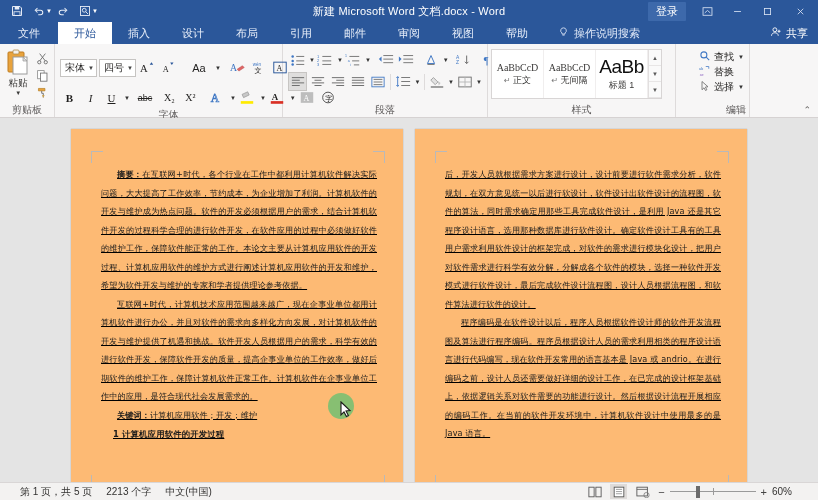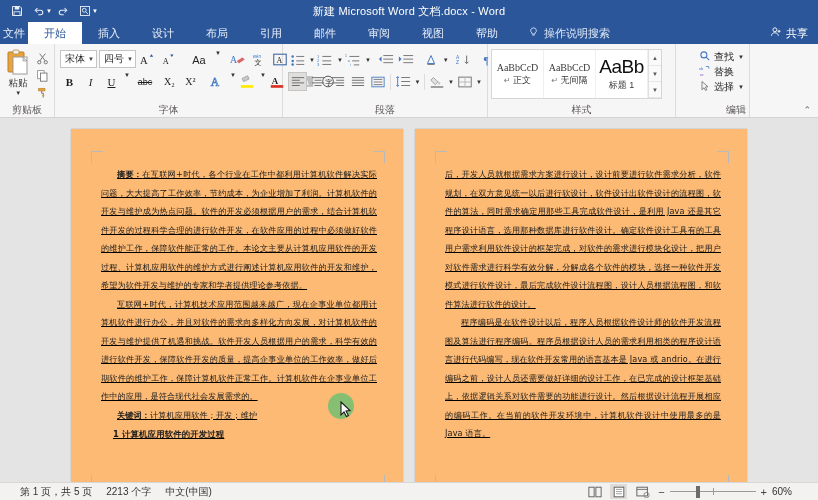--- a/index.html
+++ b/index.html
@@ -46,21 +46,21 @@
   
   .tabstrip {
     height: 22px; background: #2b579a;
     display: flex; align-items: stretch; position: relative;
   }
   .tab {
     padding: 0 16px; display: flex; align-items: center;
     font-size: 11px; color: #e9effa; white-space: nowrap;
   }
   .tab.active { background: #ffffff; color: #2b579a; }
-  .tab.file { padding: 0 3px; }
+  .tab.file { padding: 0 18px; }
   .tell-me {
     display: flex; align-items: center; gap: 5px;
     margin-left: 14px; font-size: 11px; color: #e4ecfa;
   }
   .share {
     margin-left: auto; display: flex; align-items: center; gap: 4px;
     font-size: 11px; color: #ffffff; padding-right: 10px;
   }
 
   
@@ -91,21 +91,21 @@
   .clip-caret { font-size: 6px; color: #3b3a39; line-height: 6px; }
   .clip-side {
     display: flex; flex-direction: column; gap: 1px;
     padding-top: 2px; width: 20px; align-items: center;
   }
   .mini-icon { width: 17px; height: 16px; display: flex; align-items: center; justify-content: center; }
 
   
   .grp-font { width: 228px; }
   .font-rows { display: flex; flex-direction: column; gap: 3px; width: 100%; padding: 2px 2px 0 2px; }
-  .font-row { display: flex; align-items: flex-start; gap: 2px; }
+  .font-row { display: flex; align-items: center; gap: 2px; margin-top: 8px; }
   .combo {
     height: 18px; border: 1px solid #c6c4c2; background: #fff;
     display: flex; align-items: center; font-size: 10px;
     color: #201f1e; padding: 0 2px 0 4px;
   }
   .combo .cv { flex: 1; overflow: hidden; white-space: nowrap; }
   .combo .cc { font-size: 6px; color: #444; padding-left: 3px; }
   .combo.fontname { width: 78px; }
   .combo.fontsize { width: 41px; }
   .btn {
@@ -254,20 +254,44 @@
           <rect x="2" y="2" width="12" height="12" fill="none" stroke="#e8eef7" stroke-width="1.2"></rect>
           <circle cx="7" cy="7" r="2.6" fill="none" stroke="#e8eef7" stroke-width="1.2"></circle>
           <path d="M9 9l3 3" stroke="#e8eef7" stroke-width="1.2"></path>
         </svg>
     </div>
     <span class="qat-caret">▼</span>
   </div>
 
   <div class="win-title">新建 Microsoft Word 文档.docx  -  Word</div>
 
+  <div class="title-right">
+    <div class="signin">登录</div>
+    <div class="tb-icon">
+      <svg width="11" height="11" viewBox="0 0 16 16">
+          <rect x="1.5" y="2.5" width="13" height="11" fill="none" stroke="#dce6f5" stroke-width="1.2"></rect>
+          <path d="M4 10l4-3.5L12 10" fill="none" stroke="#dce6f5" stroke-width="1.2"></path>
+        </svg>
+    </div>
+    <div class="tb-icon">
+      <svg width="11" height="11" viewBox="0 0 16 16">
+          <path d="M3 8h10" stroke="#dce6f5" stroke-width="1.2"></path>
+        </svg>
+    </div>
+    <div class="tb-icon">
+      <svg width="11" height="11" viewBox="0 0 16 16">
+          <rect x="3.5" y="3.5" width="9" height="9" fill="none" stroke="#dce6f5" stroke-width="1.2"></rect>
+        </svg>
+    </div>
+    <div class="tb-icon close">
+      <svg width="11" height="11" viewBox="0 0 16 16">
+          <path d="M4 4l8 8M12 4l-8 8" stroke="#dce6f5" stroke-width="1.2"></path>
+        </svg>
+    </div>
+  </div>
 </div>
 
 <div class="tabstrip">
   <div class="tab file">文件</div>
   <div class="tab active">开始</div>
   <div class="tab">插入</div>
   <div class="tab">设计</div>
   <div class="tab">布局</div>
   <div class="tab">引用</div>
   <div class="tab">邮件</div>

